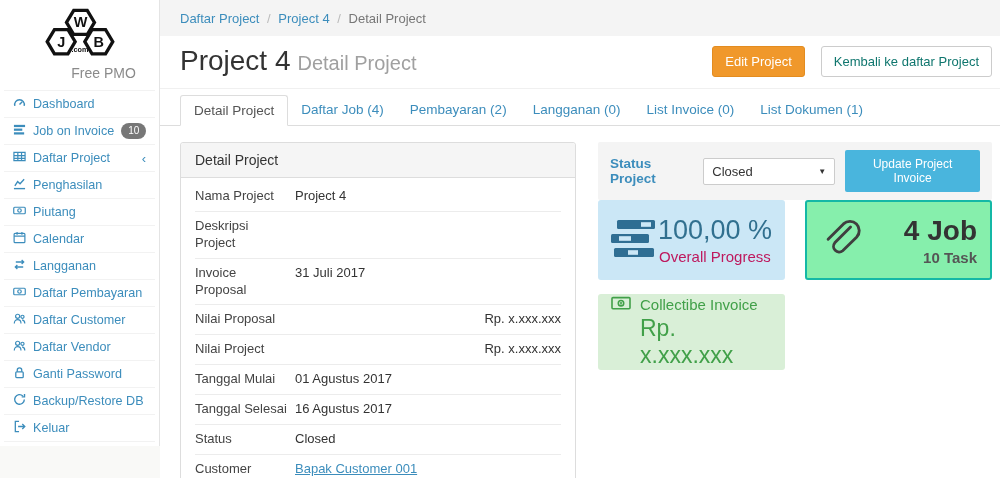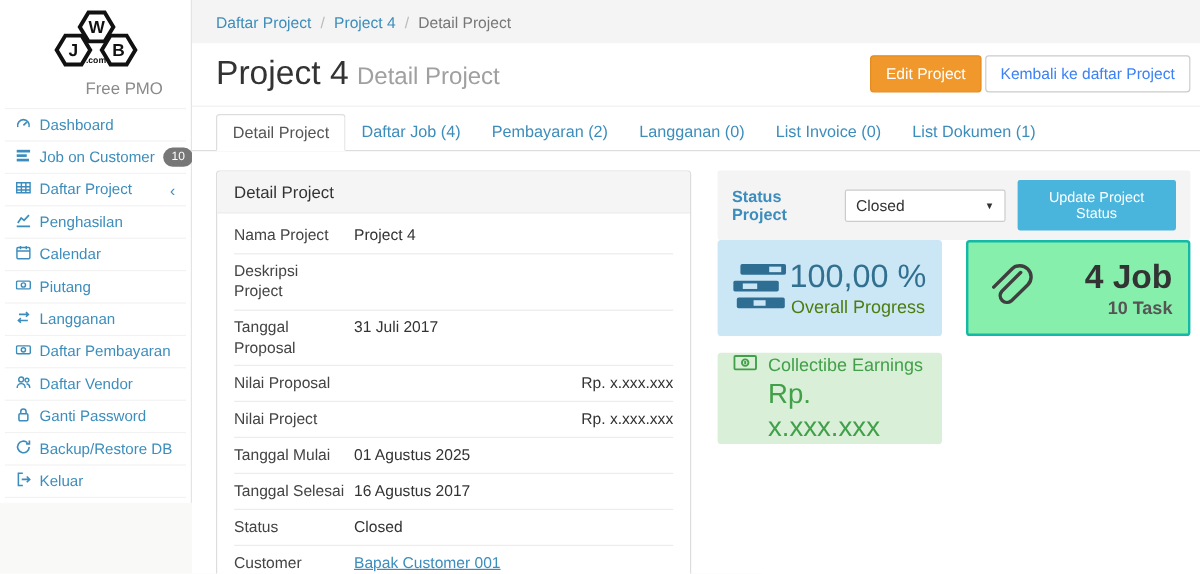--- a/index.html
+++ b/index.html
@@ -36,24 +36,24 @@
   .crumb-link { color:#3c8dbc; cursor:pointer; }
   .crumb-current { color:#777; }
   .crumb-sep { color:#bbb; padding:0 4px; }
 
   .page-header {
     display:flex; justify-content:space-between; align-items:center;
     padding:9px 20px 11px; border-bottom:1px solid #f0f0f0;
   }
   .page-title { font-size:28px; color:#333; }
   .page-subtitle { font-size:20px; color:#a0a0a0; margin-left:7px; }
-  .header-btns { display:flex; gap:3px; }
+  .header-btns { display:flex; gap:16px; }
   .btn { border-radius:3px; padding:7px 12px; font-size:13px; cursor:pointer; border:1px solid transparent; }
   .btn-warning { background:#f0982b; border-color:#e38c20; color:#fff; }
-  .btn-default { background:#fff; border-color:#ccc; color:#3b82f6; }
+  .btn-default { background:#fff; border-color:#ccc; color:#0f766e; }
 
   .tabs { display:flex; padding:6px 20px 0; border-bottom:1px solid #ddd; }
   .tab { padding:7px 13px; color:#3c8dbc; font-size:13.5px; margin-bottom:-1px; cursor:pointer; }
   .tab.active {
     background:#fff; color:#555; cursor:default;
     border:1px solid #ddd; border-bottom-color:#fff; border-radius:3px 3px 0 0;
   }
 
   .content { display:flex; gap:22px; padding:16px 20px 18px; }
   .left-col { flex:0 0 396px; width:396px; }
@@ -84,21 +84,21 @@
   }
   .select-arrow { font-size:8px; color:#333; }
   .btn-info { background:#49b5dd; color:#fff; border:none; border-radius:2px; padding:7px 12px; font-size:12px; cursor:pointer; }
 
   
   .stat-row { display:flex; gap:20px; margin-top:0; }
   .stat-box { width:187px; height:80px; border-radius:3px; display:flex; align-items:center; padding:0 13px; }
   .progress-box { background:#cbe7f6; }
   .progress-box .stat-text { margin-left:auto; text-align:center; }
   .progress-box .stat-value { font-size:27px; color:#31708f; }
-  .progress-box .stat-label { font-size:15px; color:#4d7c0f; margin-top:2px; }
+  .progress-box .stat-label { font-size:15px; color:#be185d; margin-top:2px; }
   .progress-icon { color:#2f6e93; }
   .job-box { background:#86efac; border:2px solid #14b8a6;font-weight:bold; }
   .job-box .stat-text { margin-left:auto; text-align:right; }
   .job-box .stat-value { font-size:28px; color:#333; }
   .job-box .stat-label { font-size:15px; color:#555; margin-top:2px; }
   .clip-icon { color:#3f3f3f; }
   .earn-box {
     margin-top:14px; width:187px; height:76px; background:#d9efd7; border-radius:3px;
     display:flex; flex-direction:column; justify-content:center; padding:0 13px; color:#41a049;
   }
@@ -133,63 +133,72 @@
               <path d="M7 9.2l3-3"></path>
             </svg></span>
         <span>Dashboard</span>
       </li>
       <li class="menu-item">
         <span><svg width="13" height="13" viewBox="0 0 14 14" fill="currentColor">
               <rect x="1" y="2" width="12" height="2.4"></rect>
               <rect x="1" y="6" width="9" height="2.4"></rect>
               <rect x="1" y="10" width="11" height="2.4"></rect>
             </svg></span>
-        <span>Job on Customer</span>
+        <span>Job on Invoice</span>
         <span class="badge-pill">10</span>
       </li>
       <li class="menu-item">
         <span><svg width="13" height="13" viewBox="0 0 14 14" fill="none" stroke="currentColor" stroke-width="1.3">
               <path d="M1 2.5h12v9H1zM1 6h12M1 9h12M5.2 2.5v9M9.2 2.5v9"></path>
             </svg></span>
         <span>Daftar Project</span>
         <span class="chevron">‹</span>
       </li>
       <li class="menu-item">
         <span><svg width="13" height="13" viewBox="0 0 14 14" fill="none" stroke="currentColor" stroke-width="1.5">
               <path d="M1 12.5h12"></path>
               <path d="M2 9.5 5 5l2.6 2.2L12 2.5"></path>
             </svg></span>
         <span>Penghasilan</span>
       </li>
       <li class="menu-item">
         <span><svg width="13" height="13" viewBox="0 0 14 14" fill="none" stroke="currentColor" stroke-width="1.3">
+              <rect x="0.8" y="3.5" width="12.4" height="7" rx="1"></rect>
+              <circle cx="7" cy="7" r="1.9"></circle>
+            </svg></span>
+        <span>Piutang</span>
+      </li>
+      <li class="menu-item">
+        <span><svg width="13" height="13" viewBox="0 0 14 14" fill="none" stroke="currentColor" stroke-width="1.3">
               <rect x="1.2" y="2.5" width="11.6" height="10" rx="1"></rect>
               <path d="M1.2 5.6h11.6M4.4 1v3M9.6 1v3"></path>
             </svg></span>
         <span>Calendar</span>
       </li>
       <li class="menu-item">
+        <span><svg width="13" height="13" viewBox="0 0 14 14" fill="none" stroke="currentColor" stroke-width="1.4">
+              <path d="M3 4.3h8.3M9.3 2.2l2.2 2.1-2.2 2.1M11 9.7H2.7M4.7 7.6 2.5 9.7l2.2 2.1"></path>
+            </svg></span>
+        <span>Langganan</span>
+      </li>
+      <li class="menu-item">
         <span><svg width="13" height="13" viewBox="0 0 14 14" fill="none" stroke="currentColor" stroke-width="1.3">
               <rect x="0.8" y="3.5" width="12.4" height="7" rx="1"></rect>
               <circle cx="7" cy="7" r="1.9"></circle>
             </svg></span>
-        <span>Piutang</span>
-      </li>
-      <li class="menu-item">
-        <span><svg width="13" height="13" viewBox="0 0 14 14" fill="none" stroke="currentColor" stroke-width="1.4">
-              <path d="M3 4.3h8.3M9.3 2.2l2.2 2.1-2.2 2.1M11 9.7H2.7M4.7 7.6 2.5 9.7l2.2 2.1"></path>
-            </svg></span>
-        <span>Langganan</span>
-      </li>
-      <li class="menu-item">
-        <span><svg width="13" height="13" viewBox="0 0 14 14" fill="none" stroke="currentColor" stroke-width="1.3">
-              <rect x="0.8" y="3.5" width="12.4" height="7" rx="1"></rect>
-              <circle cx="7" cy="7" r="1.9"></circle>
-            </svg></span>
         <span>Daftar Pembayaran</span>
+      </li>
+      <li class="menu-item">
+        <span><svg width="13" height="13" viewBox="0 0 14 14" fill="none" stroke="currentColor" stroke-width="1.3">
+              <circle cx="5" cy="4.6" r="2.2"></circle>
+              <path d="M1.4 12.3c0-2.5 1.6-4 3.6-4s3.6 1.5 3.6 4"></path>
+              <circle cx="10.2" cy="5.2" r="1.7"></circle>
+              <path d="M9.8 8.4c1.8.3 2.9 1.7 2.9 3.9"></path>
+            </svg></span>
+        <span>Daftar Customer</span>
       </li>
       <li class="menu-item">
         <span><svg width="13" height="13" viewBox="0 0 14 14" fill="none" stroke="currentColor" stroke-width="1.3">
               <circle cx="5" cy="4.6" r="2.2"></circle>
               <path d="M1.4 12.3c0-2.5 1.6-4 3.6-4s3.6 1.5 3.6 4"></path>
               <circle cx="10.2" cy="5.2" r="1.7"></circle>
               <path d="M9.8 8.4c1.8.3 2.9 1.7 2.9 3.9"></path>
             </svg></span>
         <span>Daftar Vendor</span>
       </li>
@@ -253,34 +262,34 @@
           <div class="panel-heading">Detail Project</div>
           <div class="panel-body">
             <div class="drow">
               <div class="dlabel">Nama Project</div>
               <div class="dvalue">Project 4</div>
             </div>
             <div class="drow">
               <div class="dlabel">Deskripsi Project</div>
             </div>
             <div class="drow">
-              <div class="dlabel">Tanggal Proposal</div>
+              <div class="dlabel">Invoice Proposal</div>
               <div class="dvalue">31 Juli 2017</div>
             </div>
             <div class="drow">
               <div class="dlabel">Nilai Proposal</div>
               <div class="dvalue right">Rp. x.xxx.xxx</div>
             </div>
             <div class="drow">
               <div class="dlabel">Nilai Project</div>
               <div class="dvalue right">Rp. x.xxx.xxx</div>
             </div>
             <div class="drow">
               <div class="dlabel">Tanggal Mulai</div>
-              <div class="dvalue">01 Agustus 2025</div>
+              <div class="dvalue">01 Agustus 2017</div>
             </div>
             <div class="drow">
               <div class="dlabel">Tanggal Selesai</div>
               <div class="dvalue">16 Agustus 2017</div>
             </div>
             <div class="drow">
               <div class="dlabel">Status</div>
               <div class="dvalue">Closed</div>
             </div>
             <div class="drow">
@@ -292,21 +301,21 @@
       </div>
 
       <div class="right-col">
 
         <div class="status-bar">
           <span class="status-label">Status Project</span>
           <div class="fake-select">
             <span>Closed</span>
             <span class="select-arrow">▼</span>
           </div>
-          <button class="btn-info">Update Project Status</button>
+          <button class="btn-info">Update Project Invoice</button>
         </div>
 
         <div class="stat-row">
           <div class="stat-box progress-box">
             <span class="progress-icon">
               <svg width="46" height="37" viewBox="0 0 46 37" fill="currentColor">
                 <rect x="6" y="0" width="38" height="9" rx="1.5"></rect>
                   <rect x="30" y="2.2" width="10" height="4.6" fill="#cbe7f6"></rect>
                 <rect x="0" y="14" width="38" height="9" rx="1.5"></rect>
                   <rect x="8" y="16.2" width="12" height="4.6" fill="#cbe7f6"></rect>
@@ -335,21 +344,21 @@
 
         <div class="earn-box">
           <div class="earn-top">
             <span>
               <svg width="20" height="15" viewBox="0 0 20 15" fill="none" stroke="currentColor" stroke-width="1.6">
                 <rect x="1" y="1.6" width="18" height="11.2" rx="1"></rect>
                   <circle cx="10" cy="7.2" r="2.7"></circle>
                   <path d="M10 5.9v2.6"></path>
               </svg>
             </span>
-            <span>Collectibe Earnings</span>
+            <span>Collectibe Invoice</span>
           </div>
           <div class="earn-value">Rp. x.xxx.xxx</div>
         </div>
 
       </div>
     </div>
   </main>
 </div>
 
 </body></html>

